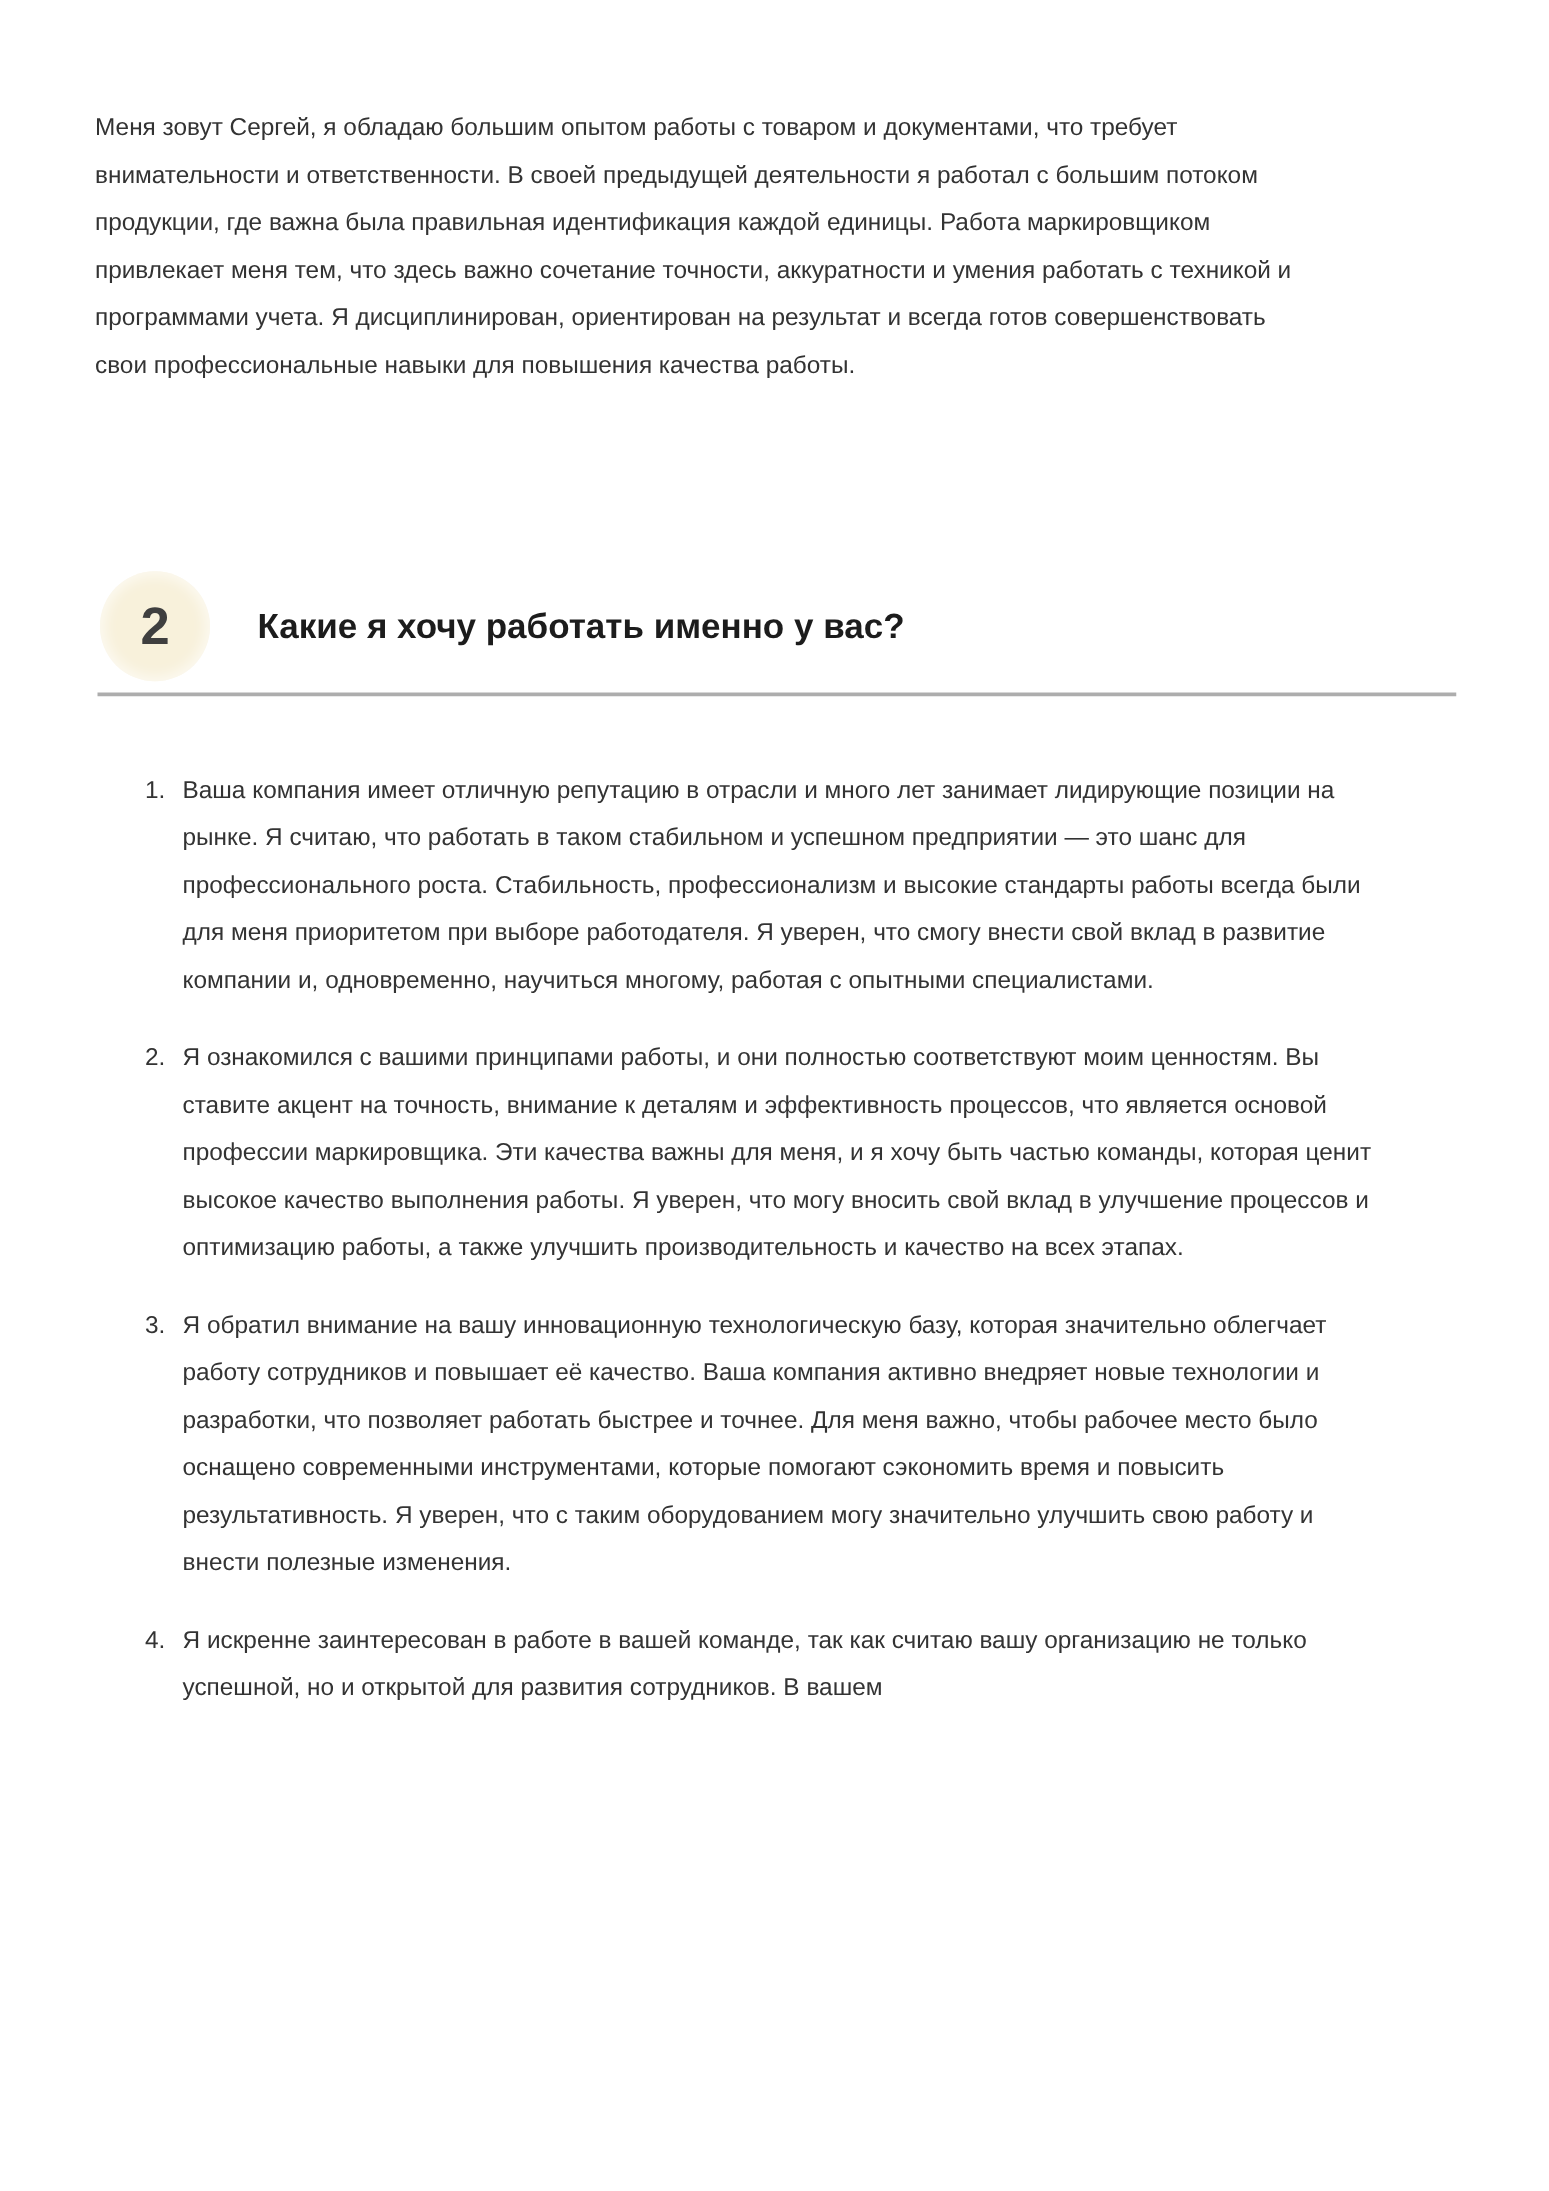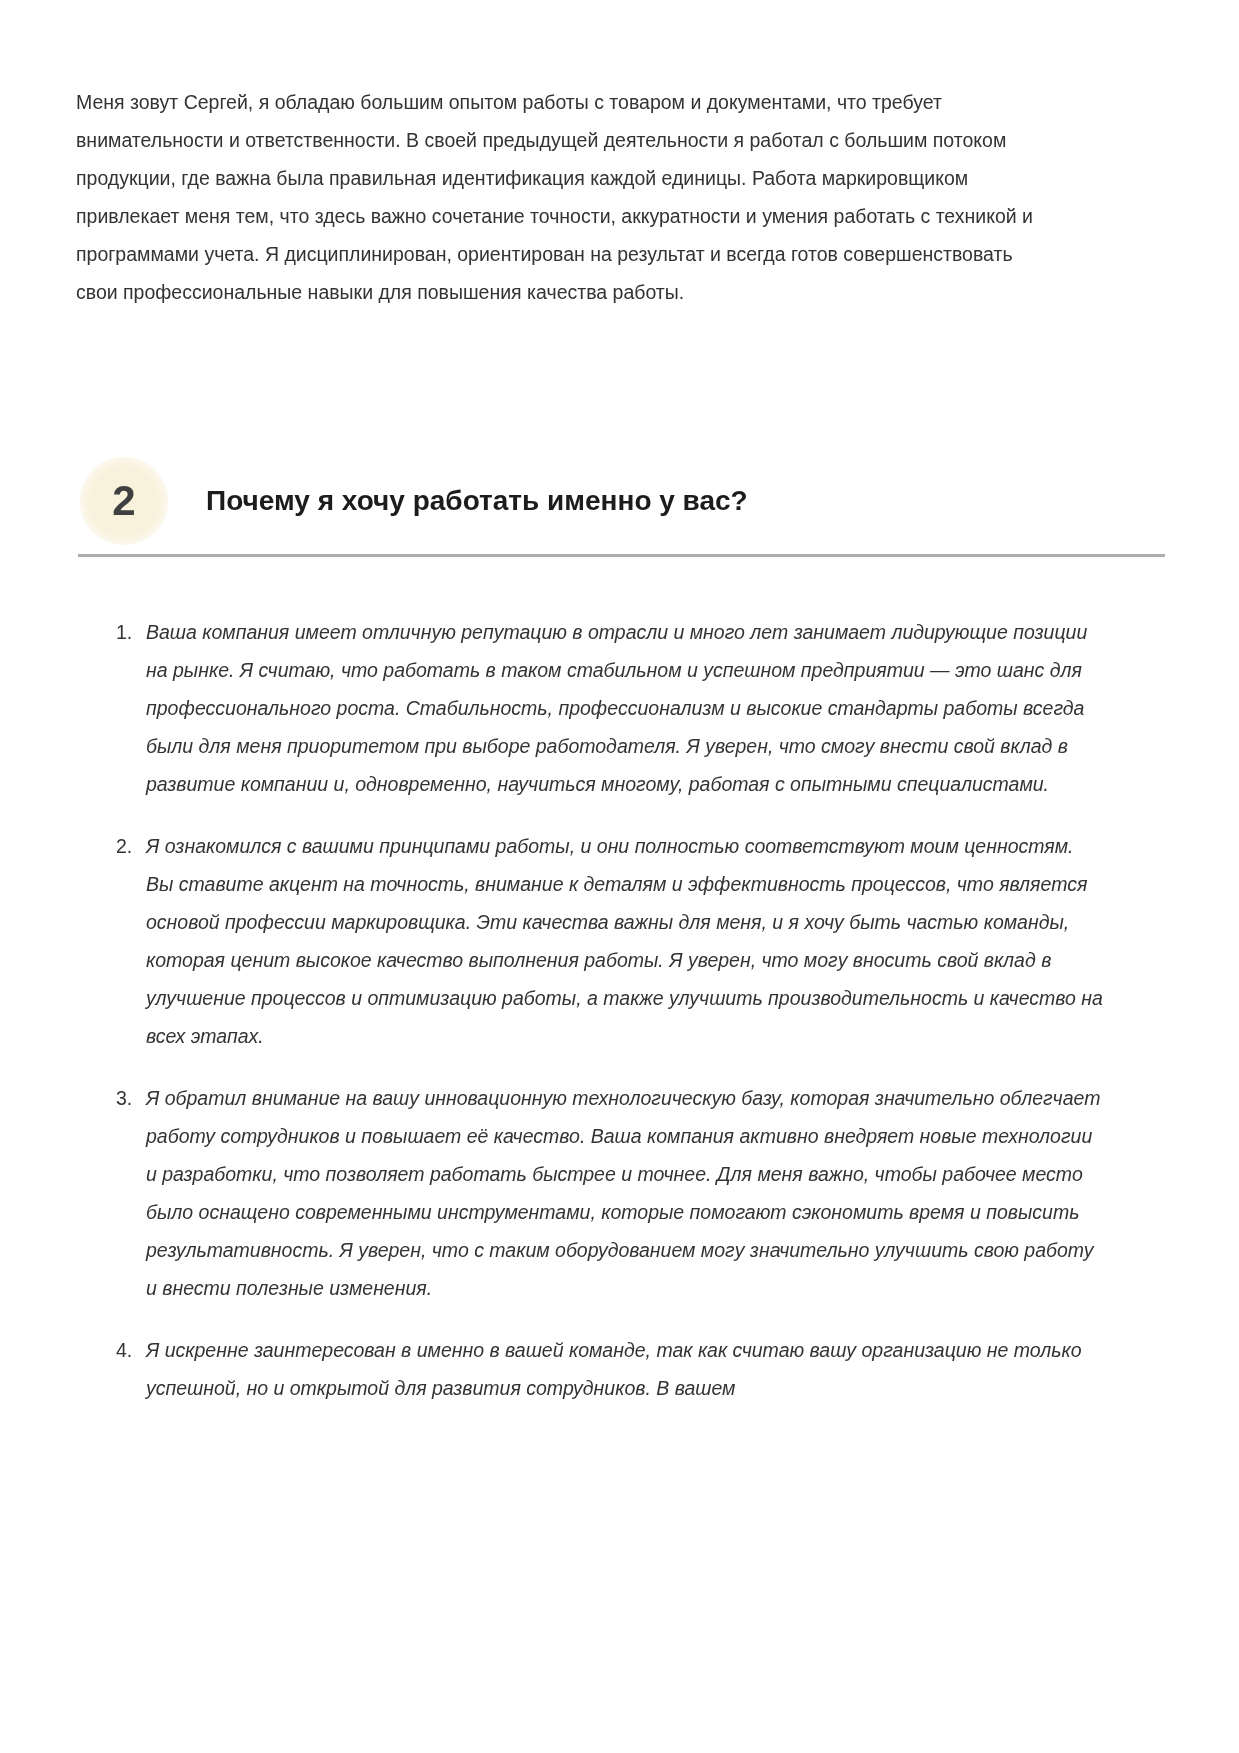--- a/index.html
+++ b/index.html
@@ -79,50 +79,49 @@
     color: #333333;
     margin-bottom: 24px;
   }
   .li-num {
     flex: 0 0 30px;
     white-space: nowrap;
   }
   .li-text {
     flex: 1 1 auto;
     max-width: 958px;
-    font-style: italic;
   }
 </style>
 </head>
 <body>
 
 <div class="page">
 
 
   <p class="intro">Меня зовут Сергей, я обладаю большим опытом работы с товаром и документами, что требует внимательности и ответственности. В своей предыдущей деятельности я работал с большим потоком продукции, где важна была правильная идентификация каждой единицы. Работа маркировщиком привлекает меня тем, что здесь важно сочетание точности, аккуратности и умения работать с техникой и программами учета. Я дисциплинирован, ориентирован на результат и всегда готов совершенствовать свои профессиональные навыки для повышения качества работы.</p>
 
   <div class="section-header">
     <div class="num-badge">2</div>
-    <h2 class="section-title">Почему я хочу работать именно у вас?</h2>
+    <h2 class="section-title">Какие я хочу работать именно у вас?</h2>
   </div>
 
   <div class="divider"></div>
 
   <ol class="reasons-list">
     <li>
       <span class="li-num">1.</span>
       <span class="li-text">Ваша компания имеет отличную репутацию в отрасли и много лет занимает лидирующие позиции на рынке. Я считаю, что работать в таком стабильном и успешном предприятии — это шанс для профессионального роста. Стабильность, профессионализм и высокие стандарты работы всегда были для меня приоритетом при выборе работодателя. Я уверен, что смогу внести свой вклад в развитие компании и, одновременно, научиться многому, работая с опытными специалистами.</span>
     </li>
     <li>
       <span class="li-num">2.</span>
       <span class="li-text">Я ознакомился с вашими принципами работы, и они полностью соответствуют моим ценностям. Вы ставите акцент на точность, внимание к деталям и эффективность процессов, что является основой профессии маркировщика. Эти качества важны для меня, и я хочу быть частью команды, которая ценит высокое качество выполнения работы. Я уверен, что могу вносить свой вклад в улучшение процессов и оптимизацию работы, а также улучшить производительность и качество на всех этапах.</span>
     </li>
     <li>
       <span class="li-num">3.</span>
       <span class="li-text">Я обратил внимание на вашу инновационную технологическую базу, которая значительно облегчает работу сотрудников и повышает её качество. Ваша компания активно внедряет новые технологии и разработки, что позволяет работать быстрее и точнее. Для меня важно, чтобы рабочее место было оснащено современными инструментами, которые помогают сэкономить время и повысить результативность. Я уверен, что с таким оборудованием могу значительно улучшить свою работу и внести полезные изменения.</span>
     </li>
     <li>
       <span class="li-num">4.</span>
-      <span class="li-text">Я искренне заинтересован в именно в вашей команде, так как считаю вашу организацию не только успешной, но и открытой для развития сотрудников. В вашем</span>
+      <span class="li-text">Я искренне заинтересован в работе в вашей команде, так как считаю вашу организацию не только успешной, но и открытой для развития сотрудников. В вашем</span>
     </li>
   </ol>
 
 </div>
 
 </body></html>

